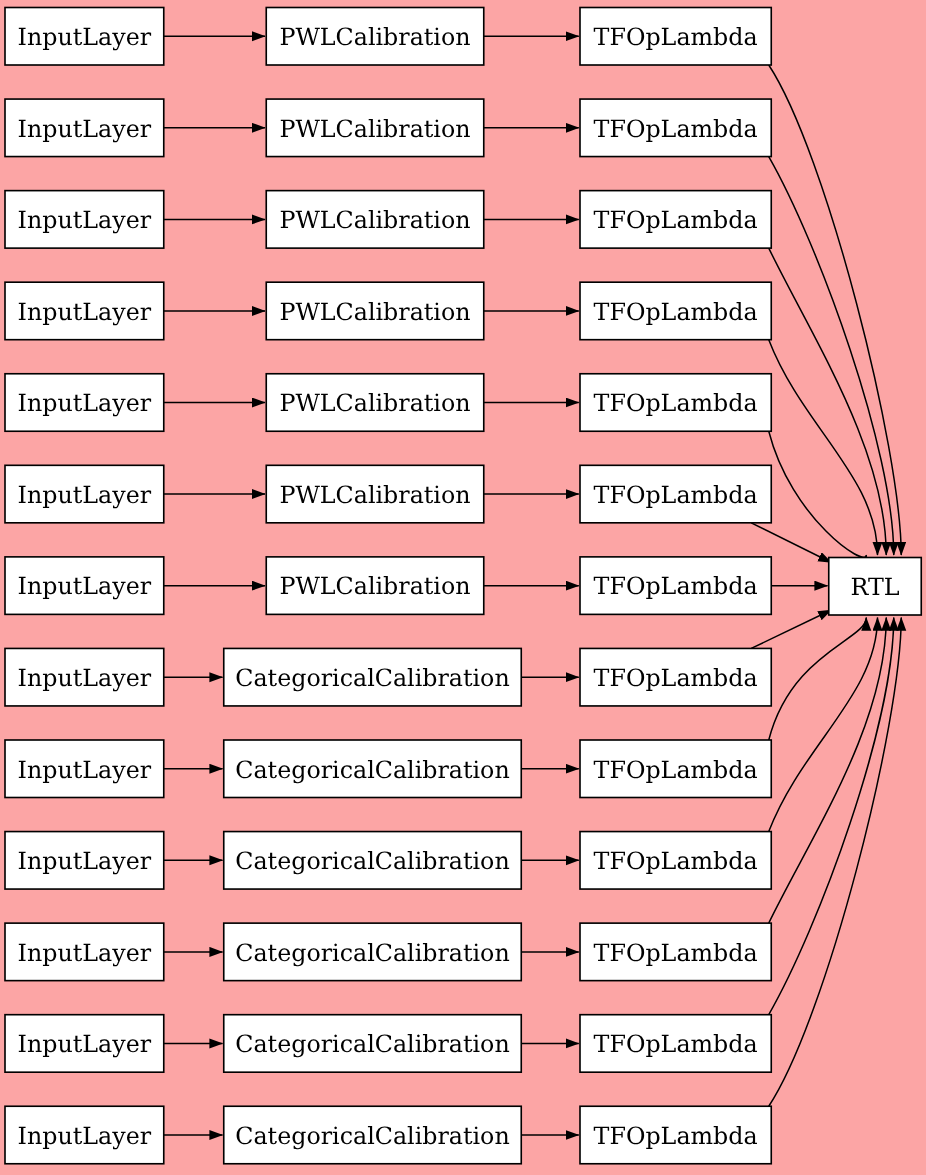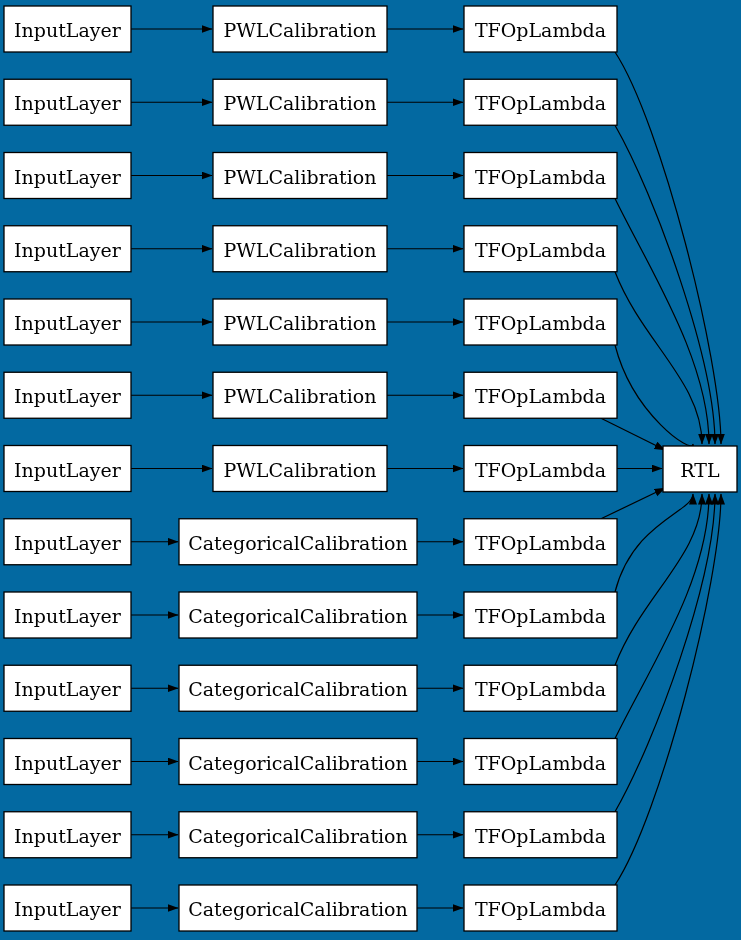--- a/index.html
+++ b/index.html
@@ -4,21 +4,21 @@
 <style>
   html, body {
     margin: 0;
     padding: 0;
     background: #ffffff;
   }
   .canvas-wrap {
     position: relative;
     width: 741px;
     height: 940px;
-    background: #0369a1;
+    background: #fca5a5;
     overflow: hidden;
   }
   svg text {
     font-family: "DejaVu Serif", "Liberation Serif", serif;
     font-size: 19px;
     fill: #000000;
   }
 </style>
 </head>
 <body>

